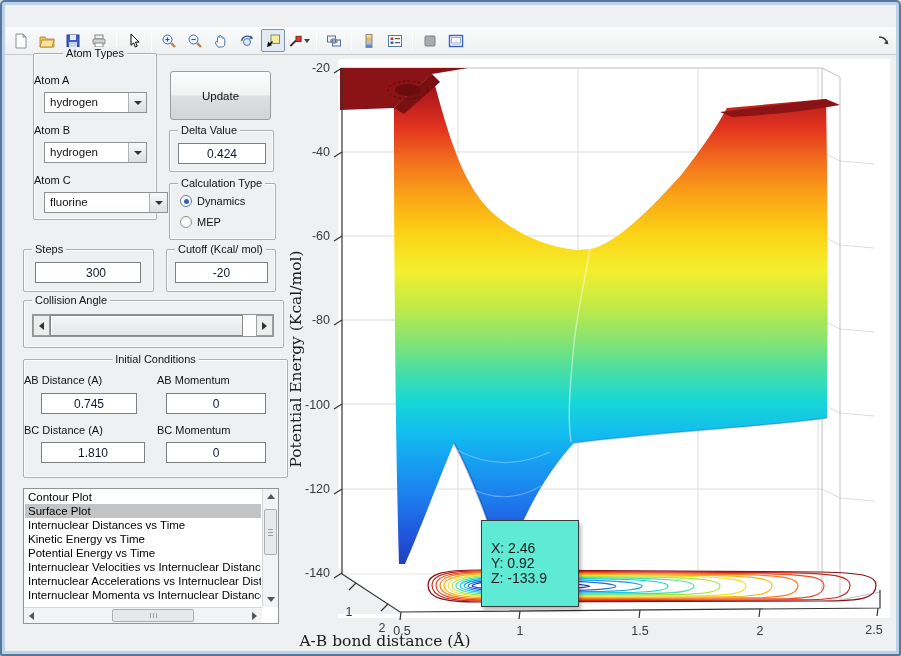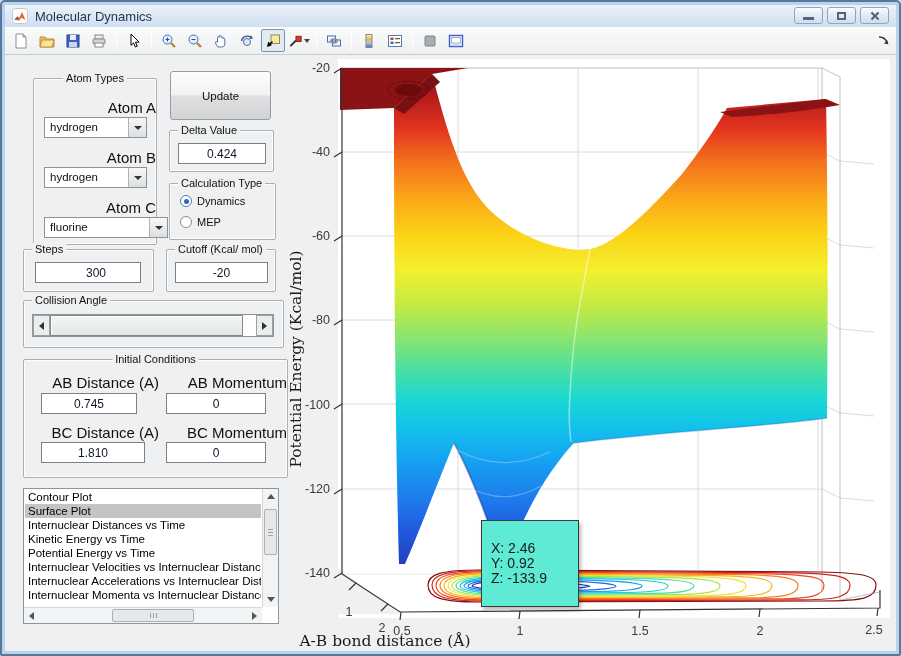--- a/index.html
+++ b/index.html
@@ -25,21 +25,21 @@
     display:flex;align-items:center;padding:0 4px;gap:2px}
   .tbtn{width:24px;height:23px;display:flex;align-items:center;justify-content:center;border:1px solid transparent;border-radius:2px}
   .tbtn.active{border-color:#7d92ab;background:#e2eaf4}
   .tsep{width:1px;height:19px;background:#c3c6c8;border-right:1px solid #fff;margin:0 3px}
   .tcaret{width:0;height:0;border-left:3px solid transparent;border-right:3px solid transparent;border-top:4px solid #444;margin-left:1px}
   .dock-arrow{position:absolute;right:6px;top:6px}
   
   .gbox{position:absolute;border:1px solid #abafb2;border-radius:2px;box-shadow:inset 0 0 0 1px #fdfdfd}
   .glegend{position:absolute;top:-7px;left:8px;background:#eef0f1;padding:0 3px;font-size:11px;color:#111;white-space:nowrap}
   .glegend.center{left:50%;transform:translateX(-50%)}
-  .glabel{position:absolute;width:100%;text-align:right;font-size:15px;color:#111}
+  .glabel{position:absolute;width:100%;text-align:left;font-size:11px;color:#111}
   .edit{position:absolute;background:#fff;border:1px solid #7b8084;text-align:center;font-size:12px;color:#0f172a;outline:none;font-family:"Liberation Sans",sans-serif}
   .btn-update{position:absolute;left:168px;top:69px;width:101px;height:49px;
     background:linear-gradient(#fdfdfd,#f1f2f2 48%,#dddfe0 52%,#d2d4d5);border:1px solid #999da0;border-radius:3px;
     font-size:11.5px;color:#111;display:flex;align-items:center;justify-content:center}
   .dd{position:absolute;height:21px;background:#fff;border:1px solid #8d9295;font-size:11.5px;color:#111;line-height:19px;padding-left:5px}
   .dd-btn{position:absolute;right:0;top:0;bottom:0;width:18px;background:linear-gradient(#f8f8f8,#dcdee0);border-left:1px solid #b0b3b5;display:flex;align-items:center;justify-content:center}
   .dd-arrow{width:0;height:0;border-left:4px solid transparent;border-right:4px solid transparent;border-top:4px solid #333}
   .rrow{position:absolute;display:flex;align-items:center;gap:5px;font-size:11px;color:#111}
   .rdot{width:12px;height:12px;border-radius:50%;border:1px solid #8a8f93;background:#fff;position:relative}
   .rdot.on{border-color:#5a7ab0}
@@ -70,42 +70,20 @@
   
   .plot-svg{position:absolute;left:0;top:0;width:901px;height:656px}
   .datatip{position:absolute;left:479px;top:518px;min-width:98px;background:#5eead4;border:1px solid #3a3a3a;
     box-shadow:2px 3px 4px rgba(0,0,0,.28);padding:20px 9px;font-size:14px;line-height:15px;color:#1a1a1a;z-index:5}
 </style>
 </head>
 <body>
 
 <div class="win">
 
-  <div class="titlebar">
-    <svg width="16" height="16" viewBox="0 0 16 16">
-      <rect x="0.5" y="0.5" width="15" height="15" rx="3" fill="#fff" stroke="#c4c8cc"></rect>
-      <path d="M2.5 11.5l3-3 1.8 1.2L10 4l3.5 8-4-2.2L7 12.8z" fill="#e8652c"></path>
-      <path d="M2.5 11.5l3-3 1.2.8-2.2 2.4z" fill="#4a5fb0"></path>
-    </svg>
-    <span class="title-text">Molecular Dynamics</span>
-    <div class="win-btns">
-      <div class="wbtn">
-          <span class="glyph-min"></span>
-        </div>
-      <div class="wbtn">
-          <span class="glyph-res"></span>
-        </div>
-      <div class="wbtn">
-          <span class="glyph-x">
-            <i></i>
-            <i></i>
-          </span>
-        </div>
-    </div>
-  </div>
 
   <div class="toolbar">
     <div class="tbtn">
         <svg width="16" height="16" viewBox="0 0 16 16">
           <path d="M3 1h7l3 3v11H3z" fill="#fff" stroke="#8a8f93"></path>
           <path d="M10 1l3 3h-3z" fill="#dfe3e6" stroke="#8a8f93"></path>
         </svg>
       </div>
     <div class="tbtn">
         <svg width="16" height="16" viewBox="0 0 16 16">
@@ -217,21 +195,21 @@
           <rect x="3.5" y="4.5" width="9" height="5.5" fill="#fff" stroke="#9ab0c8"></rect>
           <rect x="3.5" y="11" width="9" height="1.6" fill="#cdd6e8"></rect>
         </svg>
       </div>
     <div class="dock-arrow"><svg width="13" height="13" viewBox="0 0 13 13">
           <path d="M2 3c4 0 7 2 8 6" fill="none" stroke="#333" stroke-width="1.3"></path>
           <path d="M7 9.6l4.4.6-1.2-4.2z" fill="#333"></path>
         </svg></div>
   </div>
 
-  <div class="gbox" style="left:31px;top:76px;width:124px;height:167px">
+  <div class="gbox" style="left:31px;top:51px;width:124px;height:167px">
     <span class="glegend center">Atom Types</span>
     <div class="glabel" style="top:20px">Atom A</div>
     <div class="dd" style="left:10px;top:38px;width:103px">
       <span>hydrogen</span>
       <span class="dd-btn">
           <span class="dd-arrow"></span>
         </span>
     </div>
     <div class="glabel" style="top:70px">Atom B</div>
     <div class="dd" style="left:10px;top:88px;width:103px">

